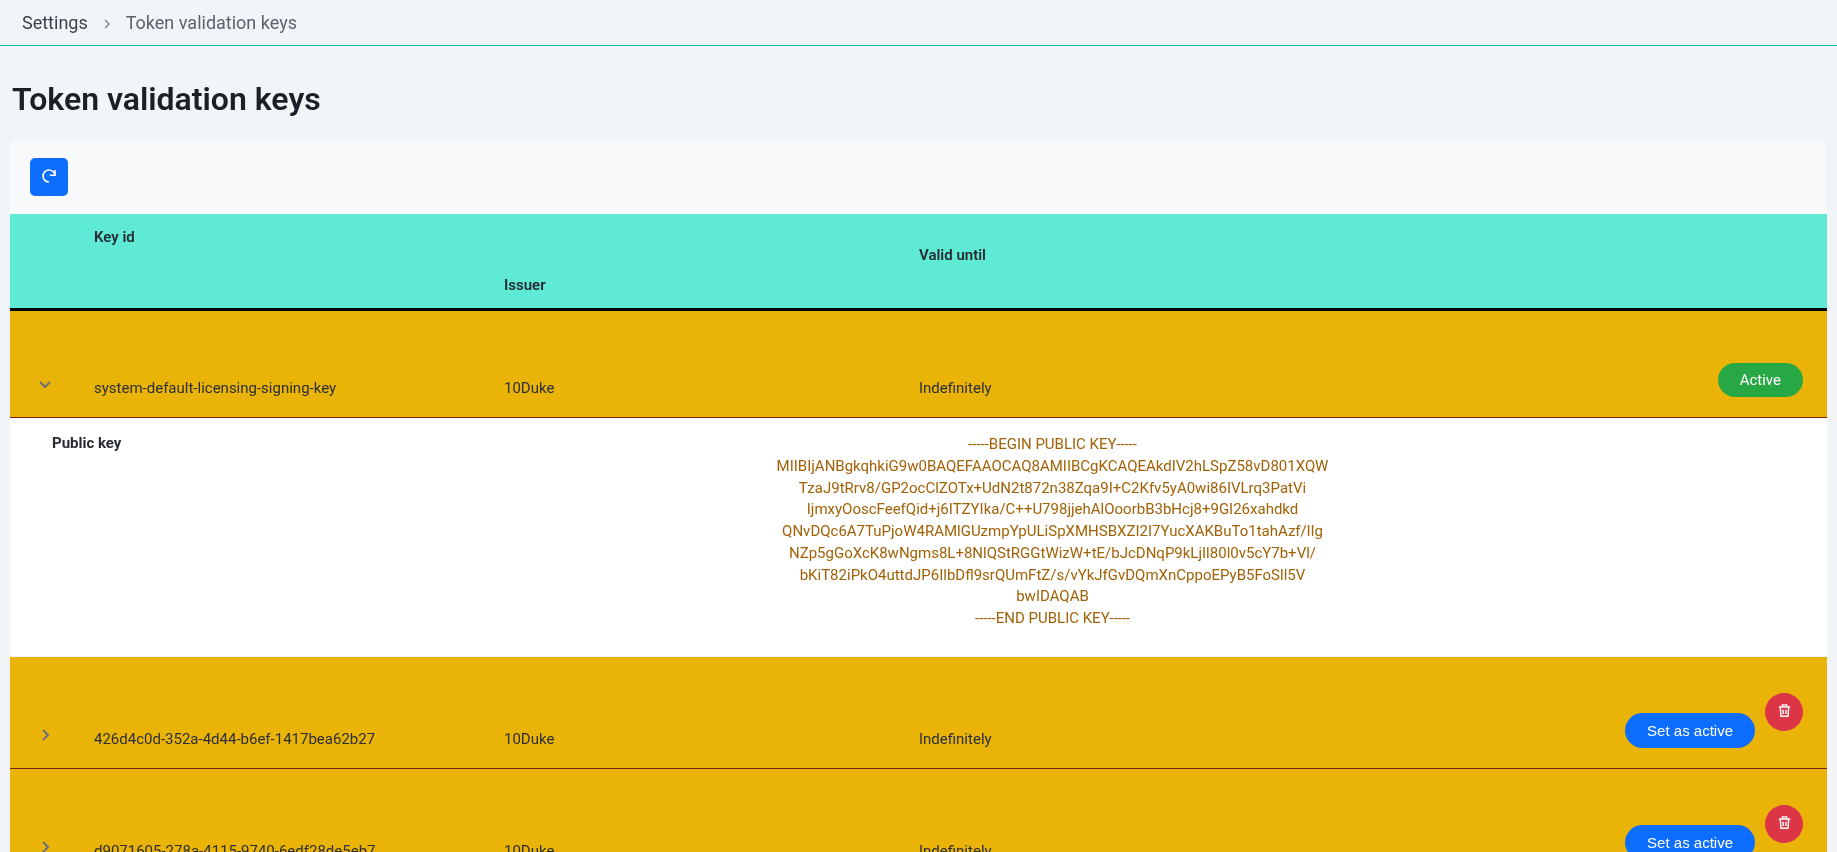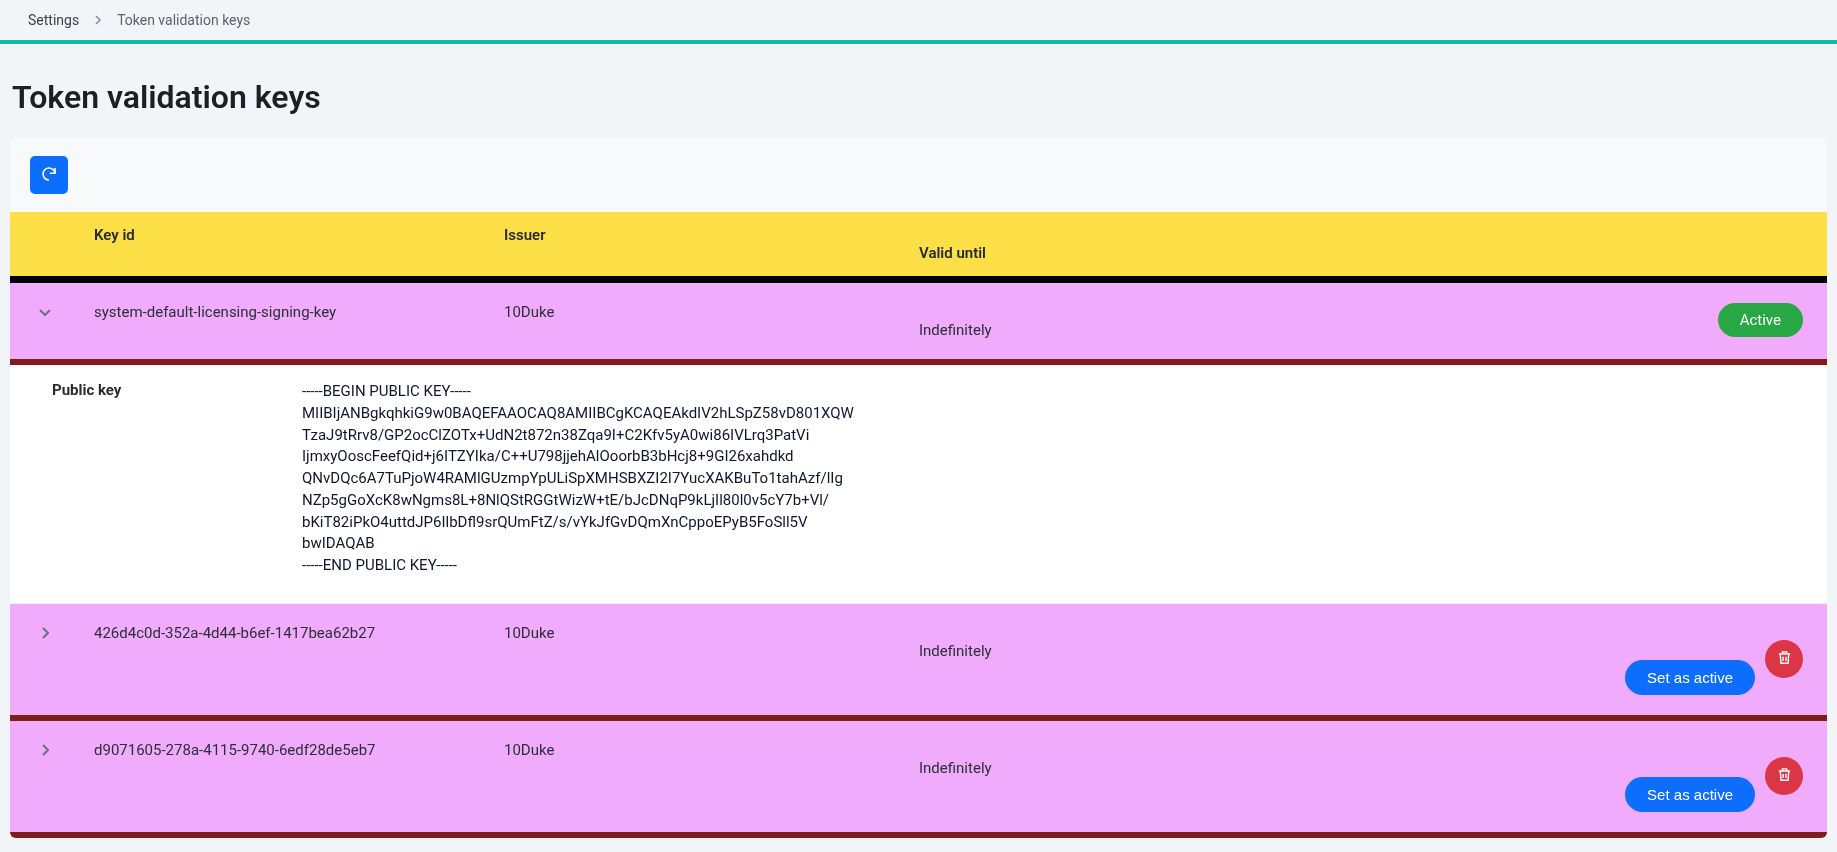--- a/index.html
+++ b/index.html
@@ -6,24 +6,24 @@
     body {
       font-family: "Segoe UI", -apple-system, BlinkMacSystemFont, Roboto, "Helvetica Neue", Arial, sans-serif;
       background: #f2f5f8;
       color: #212529;
       font-size: 15px;
     }
     .breadcrumb {
       display: flex;
       align-items: center;
       gap: 14px;
-      padding: 12px 28px;
-      border-bottom: 4px solid #14b8a6;
+      padding: 12px 22px;
+      border-bottom: 1px solid #14b8a6;
       color: #5a6270;
-      font-size: 14px;
+      font-size: 18px;
     }
     .breadcrumb .root { color: #3a3f4b; }
     .breadcrumb .sep svg { width: 10px; height: 10px; }
     .page-title {
       font-size: 32px;
       font-weight: 600;
       color: #1c1f25;
       padding: 34px 20px 22px 12px;
     }
     .card {
@@ -42,36 +42,36 @@
       border: none;
       border-radius: 5px;
       background: #0d6efd;
       display: flex; align-items: center; justify-content: center;
       cursor: pointer;
     }
     .refresh-btn svg { width: 18px; height: 18px; fill: none; stroke: #fff; stroke-width: 2.2; }
     .table { width: 100%; }
     .thead {
       display: flex;
-      background: #fde047;
+      background: #5eead4;
       padding: 14px 24px;
       font-weight: 600;
       color: #272b33;
-      border-bottom: 7px solid #000000;
+      border-bottom: 3px solid #000000;
     }
     .tr {
       display: flex;
-      align-items: flex-start;
+      align-items: flex-end;
       padding: 20px 24px;
-      border-bottom: 6px solid #7f1d1d;
-      background: #f0abfc;
+      border-bottom: 1px solid #7f1d1d;
+      background: #eab308;
     }
     .expand-col { width: 60px; display: flex; align-items: center; }
     .keyid-col { flex: 0 0 410px; padding-right: 12px; }
-    .issuer-col { flex: 0 0 415px; }
+    .issuer-col { flex: 0 0 415px; margin-top: 48px; }
     .valid-col { flex: 0 0 415px; margin-top: 18px; }
     .actions-col { flex: 1; display: flex; justify-content: flex-end; align-items: center; gap: 10px; }
     .thead .expand-col { }
     .chevron {
       width: 22px; height: 22px;
       display: flex; align-items: center; justify-content: center;
       cursor: pointer;
       color: #6b717d;
     }
     .chevron svg { width: 14px; height: 14px; stroke: currentColor; stroke-width: 2; fill: none; }
@@ -110,23 +110,24 @@
     }
     .expand-label {
       flex: 0 0 250px;
       font-weight: 700;
       color: #272b33;
     }
     .expand-value {
       flex: 1;
       font-family: inherit;
       font-size: 15px;
-      color: #0f172a;
+      color: #a16207;
       white-space: pre-line;
       line-height: 1.45;
+      text-align: center;
     }
     .cell-text { color: #2b2f38; }
   </style>
 </head>
 <body>
 
 <div class="breadcrumb">
   <span class="root">Settings</span>
   <span class="sep">
     <svg viewBox="0 0 10 10">

